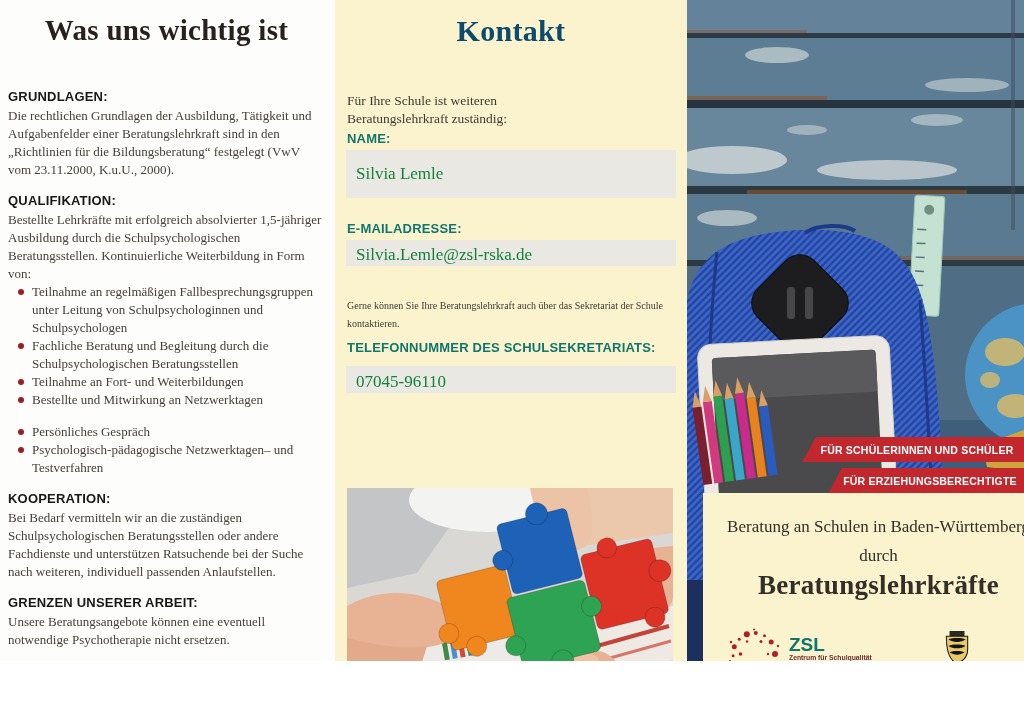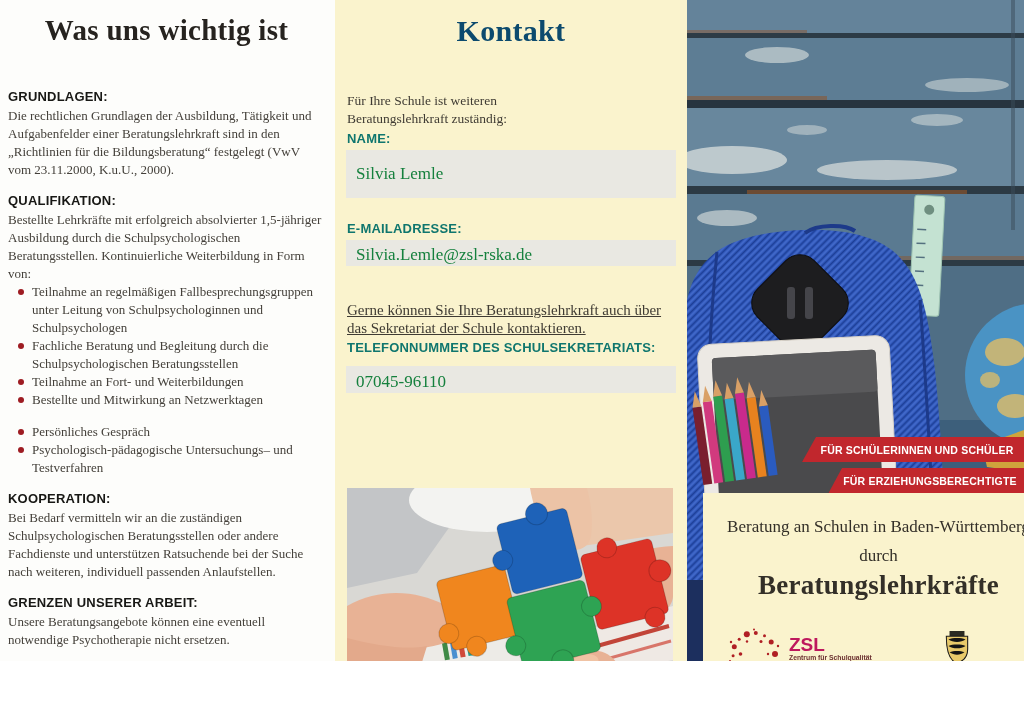--- a/index.html
+++ b/index.html
@@ -24,42 +24,42 @@
   
   .panel-middle{position:absolute;left:335px;top:0;width:352px;height:711px;background:#faf3cd;color:#3f3b33;}
   .panel-middle h1{position:absolute;top:14px;left:0;width:100%;margin:0;text-align:center;
                    font-size:30px;font-weight:600;color:#0c4a6e;letter-spacing:.3px;}
   .m-intro{position:absolute;left:12px;top:78px;width:200px;font-size:13.5px;line-height:18px;}
   .m-label{position:absolute;left:12px;font-family:"Liberation Sans",sans-serif;font-size:13px;
            font-weight:700;color:#0f766e;letter-spacing:.2px;}
   .m-field{position:absolute;left:11px;width:330px;background:#e9e8e2;border:none;outline:none;
            font-family:"Liberation Serif",serif;font-size:17px;color:#15803d;
            padding:4px 0 0 10px;box-sizing:border-box;display:block;}
-  .m-note{position:absolute;left:12px;top:287px;width:324px;font-size:15px;line-height:17.5px;text-decoration:underline;}
+  .m-note{position:absolute;left:12px;top:287px;width:324px;font-size:10px;line-height:17.5px;}
   .puzzle{position:absolute;left:12px;top:488px;width:326px;height:223px;}
 
   
   .panel-right{position:absolute;left:687px;top:0;width:337px;height:711px;background:#5d7d94;}
   .photo{position:absolute;left:0;top:0;width:337px;height:711px;}
   .banner{position:absolute;background:#c1272d;color:#fff;font-family:"Liberation Sans",sans-serif;
           font-weight:700;display:flex;align-items:center;justify-content:center;
           box-shadow:0 2px 3px rgba(40,10,10,.45);}
   .banner-1{top:437px;left:115px;width:222px;height:25px;font-size:10.5px;letter-spacing:.2px;
             clip-path:polygon(14px 0,100% 0,100% 100%,0 100%);padding-left:8px;box-sizing:border-box;}
   .banner-2{top:468px;left:141px;width:196px;height:26px;font-size:10.5px;letter-spacing:.2px;
             clip-path:polygon(14px 0,100% 0,100% 100%,0 100%);padding-left:8px;box-sizing:border-box;}
   .overlay{position:absolute;left:16px;top:493px;width:321px;height:218px;background:#faf3cd;
            text-align:center;color:#332f28;padding-left:15px;}
   .overlay .t1{margin:24px 0 0 0;font-size:17px;font-weight:400;}
   .overlay .t2{margin:9px 0 0 0;font-size:17px;}
   .overlay .t3{margin:4px 0 0 0;font-size:27px;font-weight:600;letter-spacing:.3px;}
   .logos{position:absolute;left:0;bottom:18px;width:100%;height:66px;}
   .zsl{position:absolute;left:24px;top:0;display:flex;align-items:flex-start;text-align:left;}
   .zsl-text{margin-left:8px;padding-top:8px;}
-  .zsl-abbr{font-family:"Liberation Sans",sans-serif;font-weight:700;font-size:19px;color:#be185d;line-height:19px;}
+  .zsl-abbr{font-family:"Liberation Sans",sans-serif;font-weight:700;font-size:19px;color:#0f766e;line-height:19px;}
   .zsl-l1,.zsl-l2{font-family:"Liberation Sans",sans-serif;font-size:6.8px;font-weight:700;color:#6b3030;line-height:8px;}
   .zsl-l3{font-family:"Liberation Sans",sans-serif;font-size:6.8px;font-weight:700;color:#94897c;line-height:8px;}
   .bw{position:absolute;right:22px;top:4px;width:120px;text-align:center;}
   .bw-label{font-size:15px;color:#2a2722;margin-top:1px;}
 </style>
 </head>
 <body>
 
 <div class="page">
 
@@ -78,21 +78,21 @@
         <li>Teilnahme an regelmäßigen Fallbesprechungsgruppen unter Leitung von Schulpsychologinnen und Schulpsychologen</li>
         <li>Fachliche Beratung und Begleitung durch die Schulpsychologischen Beratungsstellen</li>
         <li>Teilnahme an Fort- und Weiterbildungen</li>
         <li>Bestellte und Mitwirkung an Netzwerktagen</li>
       </ul>
     </section>
 
     <section>
       <ul>
         <li>Persönliches Gespräch</li>
-        <li>Psychologisch-pädagogische Untersuchungs– und Testverfahren</li>
+        <li>Psychologisch-pädagogische Netzwerktagen– und Testverfahren</li>
       </ul>
     </section>
 
     <section>
       <h2>KOOPERATION:</h2>
       <p>Bei Bedarf vermitteln wir an die zuständigen Schulpsychologischen Beratungsstellen oder andere Fachdienste und unterstützen Ratsuchende bei der Suche nach weiteren, individuell passenden Anlaufstellen.</p>
     </section>
 
     <section>
       <h2>GRENZEN UNSERER ARBEIT:</h2>

